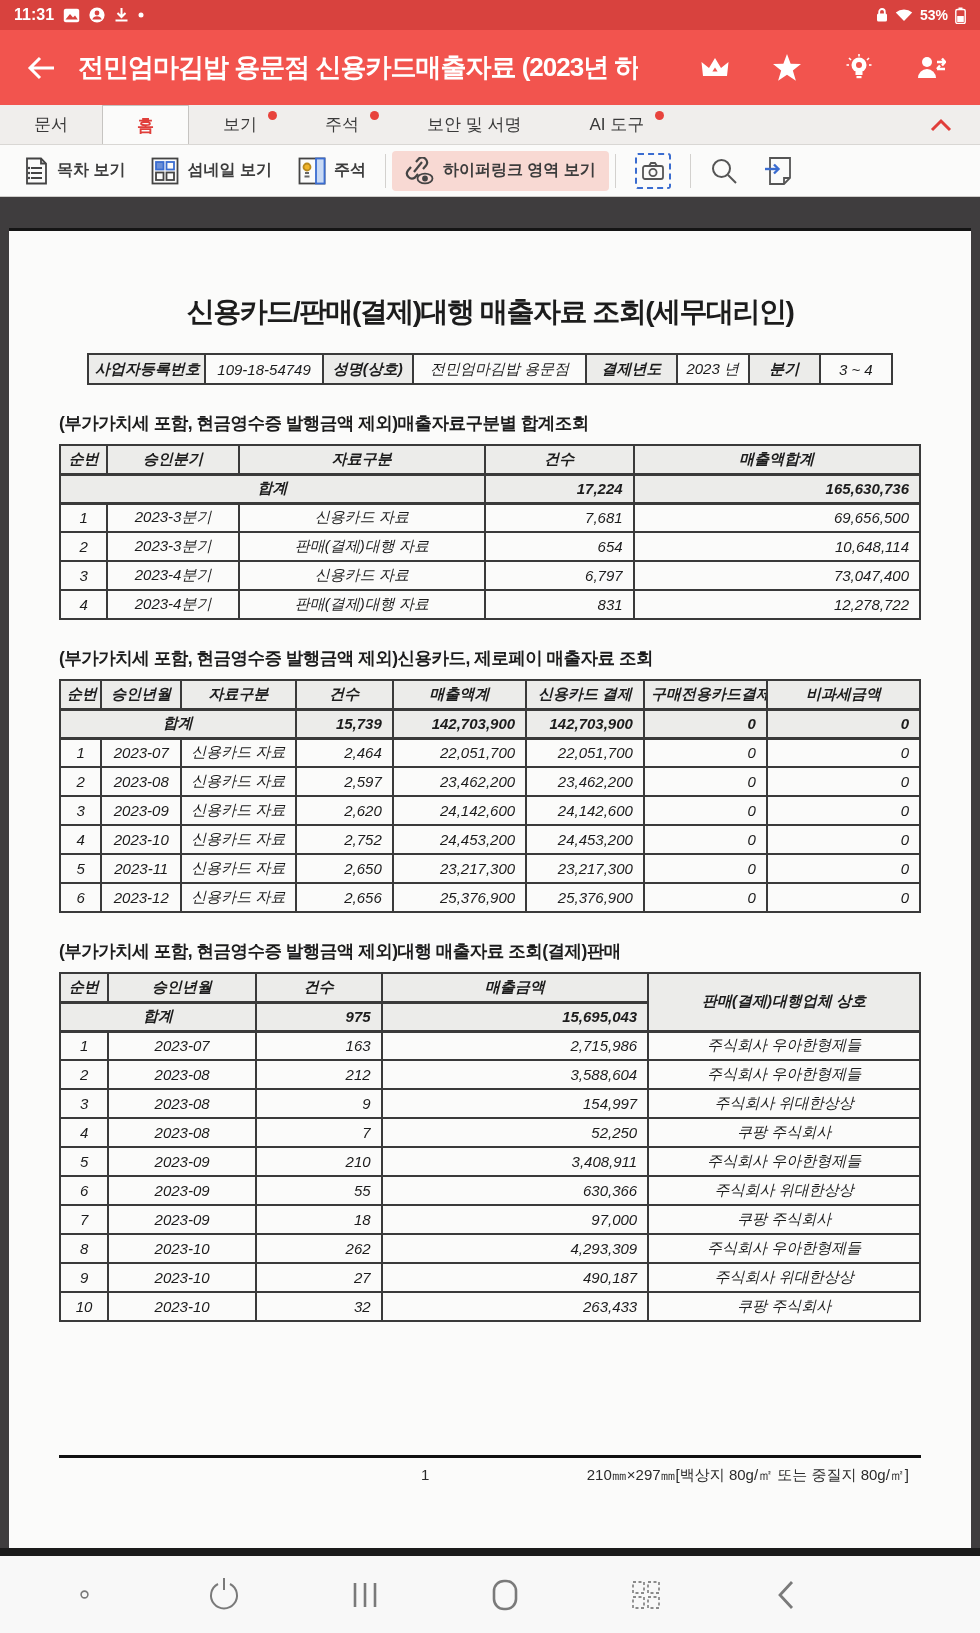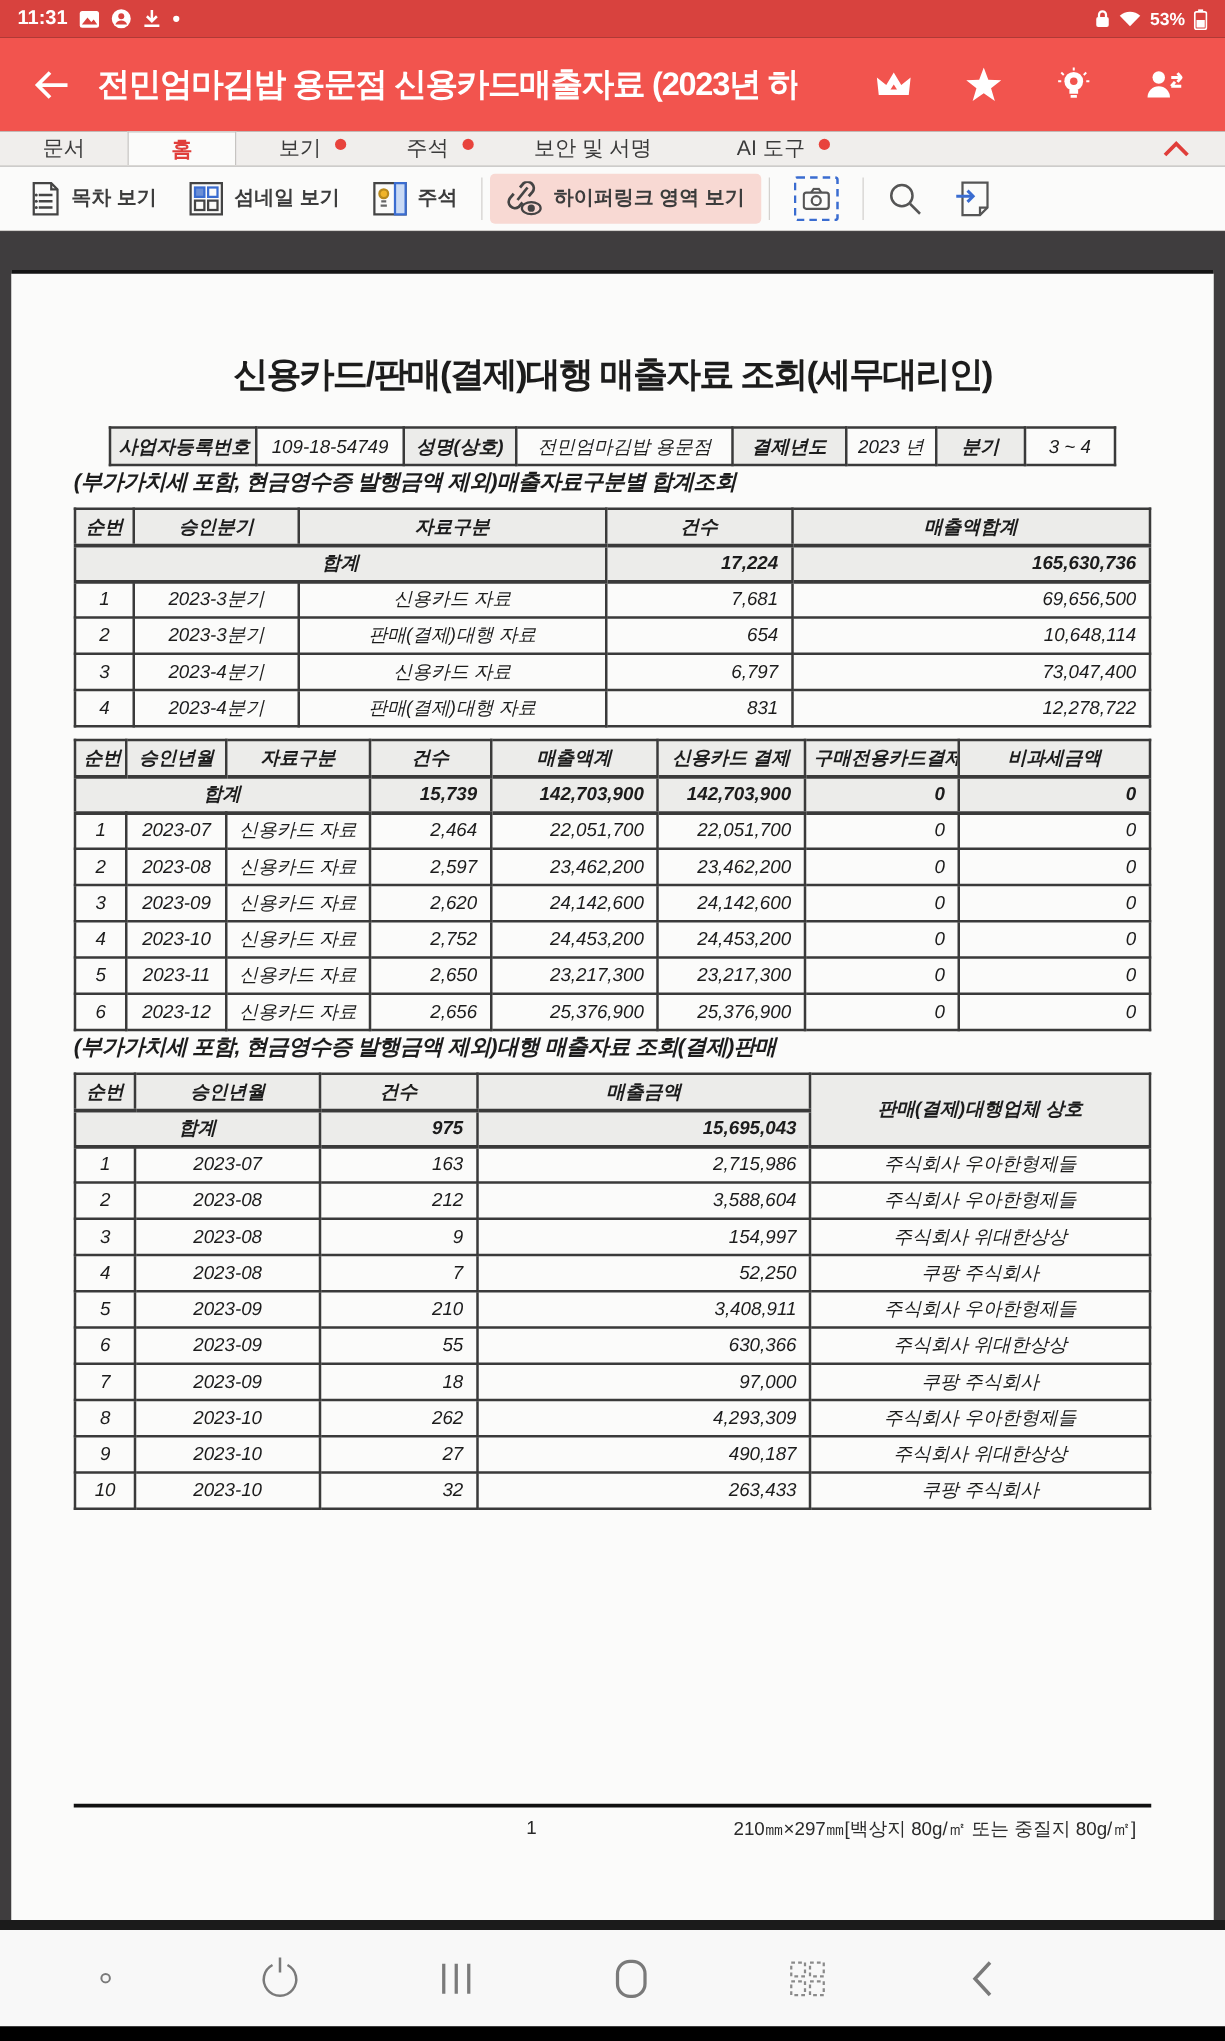--- a/index.html
+++ b/index.html
@@ -16,21 +16,21 @@
   
   .app-bar { height:75px; background:var(--red,#f2544e); color:#fff;
     display:flex; align-items:center; padding:0 18px; }
   .back-btn { width:46px; height:46px; display:flex; align-items:center; justify-content:center; }
   .app-title { font-size:26px; font-weight:bold; margin-left:14px; white-space:nowrap;
     overflow:hidden; max-width:560px; letter-spacing:-1px; }
   .app-actions { margin-left:auto; display:flex; align-items:center; gap:10px; }
   .abtn { width:62px; height:50px; display:flex; align-items:center; justify-content:center; }
 
   
-  .tab-bar { height:28px; background:#f0eeec; display:flex; align-items:stretch;
+  .tab-bar { height:40px; background:#f0eeec; display:flex; align-items:stretch;
     border-bottom:1px solid #d9d7d4; position:relative; }
   .tab { display:flex; align-items:center; justify-content:center; padding:0 34px;
     font-size:17px; color:#3a3a3a; position:relative; }
   .tab.active { background:#fbfbfa; border:1px solid #c6c4c1; border-bottom:none;
     color:var(--accent-red,#e03e3a); font-weight:bold; }
   .tab-dot { width:9px; height:9px; border-radius:50%; background:var(--dot-red,#e8433c);
     position:absolute; top:6px; right:14px; }
   .collapse-btn { margin-left:auto; display:flex; align-items:center; padding:0 28px; }
 
   
@@ -56,21 +56,21 @@
   td,th { border:2px solid #3a3a3a; height:29px; padding:0 6px; overflow:hidden;
     white-space:nowrap; font-size:15px; }
   th { background:#ececea; font-weight:bold; }
   thead tr:first-child th { border-bottom-width:3px; }
   .total-row td { background:#ececea; font-weight:bold; border-bottom-width:3px; }
   .c { text-align:center; } .r { text-align:right; padding-right:10px; }
 
   .info-wrap { margin:22px 28px 0 28px; }
   .info-table td,.info-table th { height:30px; }
 
-  .sec-heading { font-size:17.5px; font-weight:bold; letter-spacing:-0.5px;font-style:italic; }
+  .sec-heading { margin-top:26px; font-size:17.5px; font-weight:bold; letter-spacing:-0.5px; }
   .data-table { margin-top:9px; }
 
   .page-footer { position:absolute; left:50px; right:50px; bottom:62px; }
   .footer-line { border-top:3px solid #111; }
   .footer-row { position:relative; margin-top:8px; font-size:15px; color:#2a2a2a; height:20px; }
   .page-num { position:absolute; left:42%; }
   .paper-spec { position:absolute; right:12px; }
 
   
   .nav-bar { height:77px; background:#f8f8f8; display:flex; align-items:center;
@@ -364,20 +364,21 @@
           <tr>
             <td class="c">4</td>
             <td class="c">2023-4분기</td>
             <td class="c">판매(결제)대행 자료</td>
             <td class="r">831</td>
             <td class="r">12,278,722</td>
           </tr>
         </tbody>
     </table>
 
+    <div class="sec-heading">(부가가치세 포함, 현금영수증 발행금액 제외)신용카드, 제로페이 매출자료 조회</div>
     <table class="data-table">
       <colgroup>
           <col style="width:4.8%">
           <col style="width:9.3%">
           <col style="width:13.3%">
           <col style="width:11.3%">
           <col style="width:15.5%">
           <col style="width:13.7%">
           <col style="width:14.3%">
           <col style="width:17.8%">

